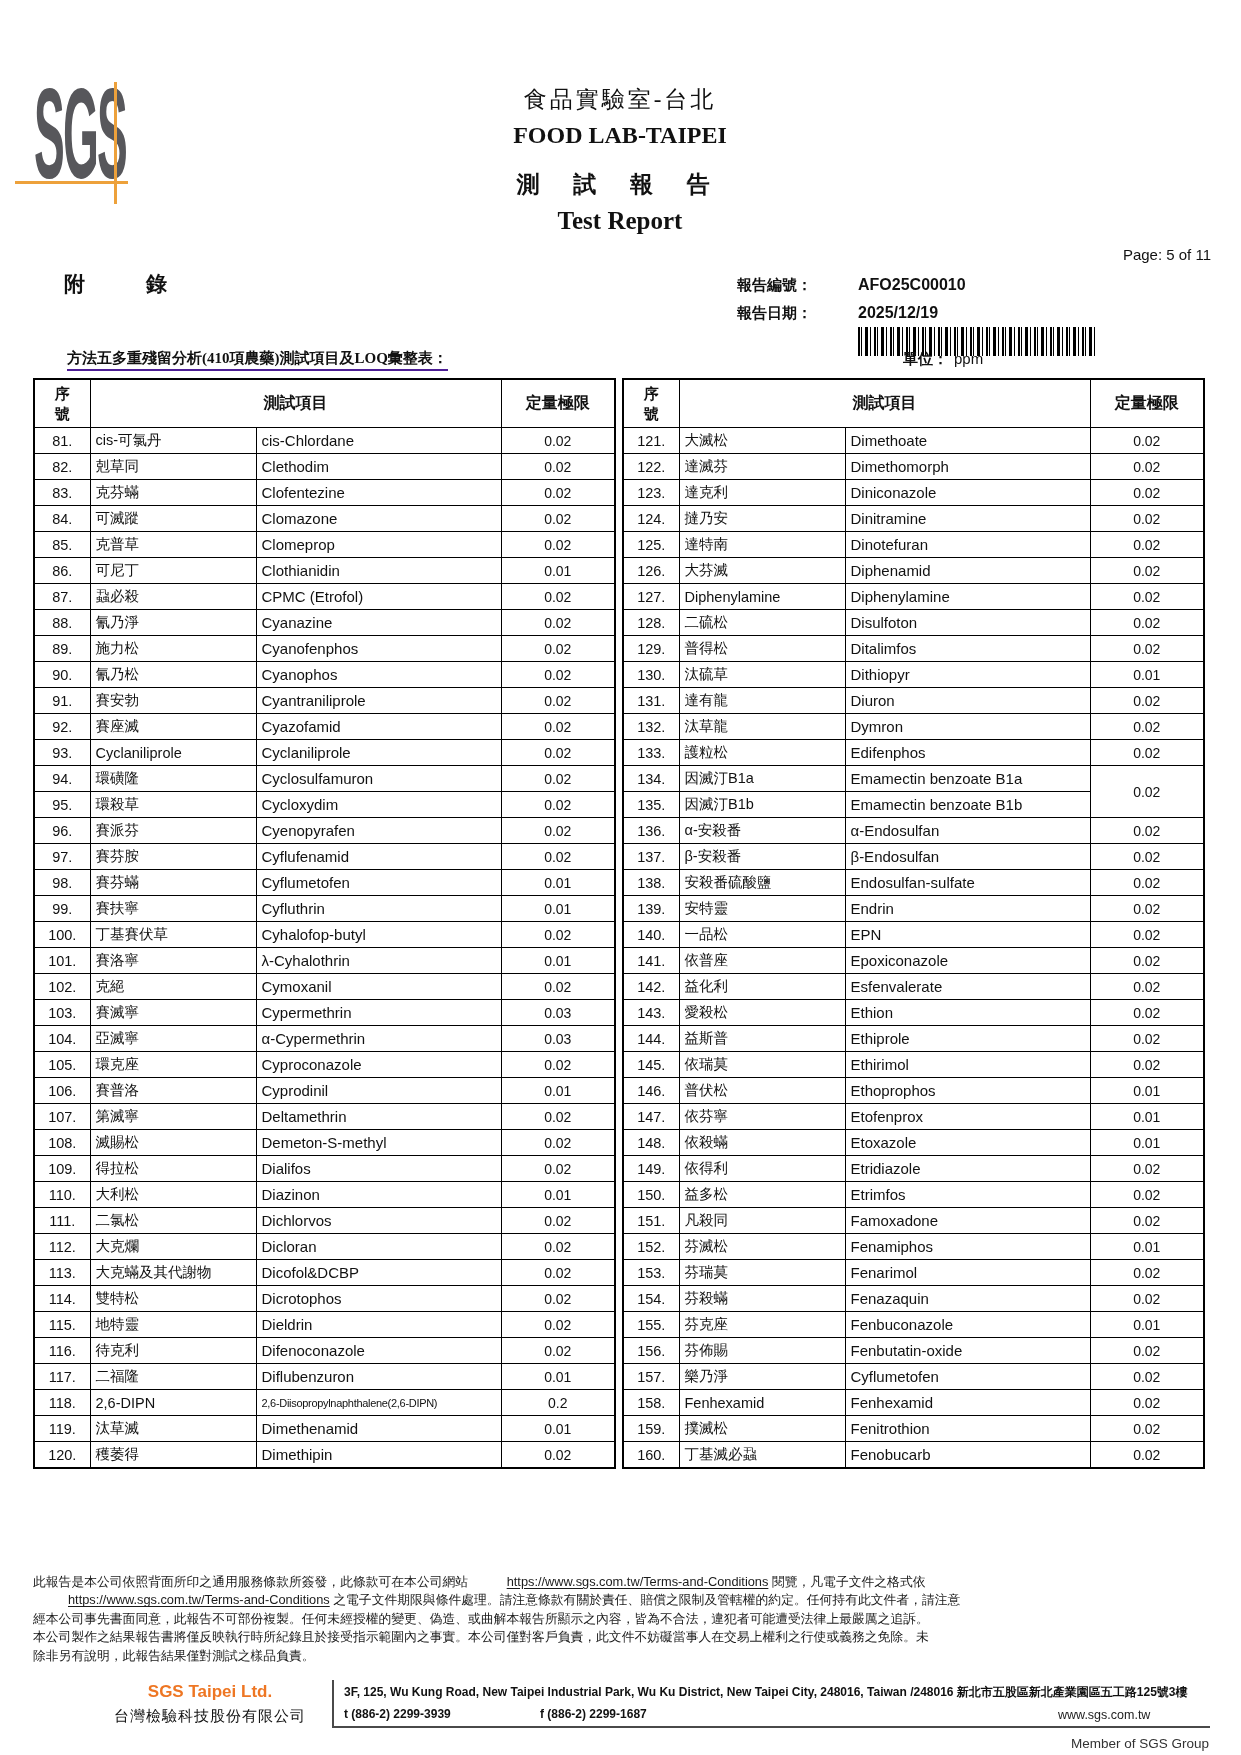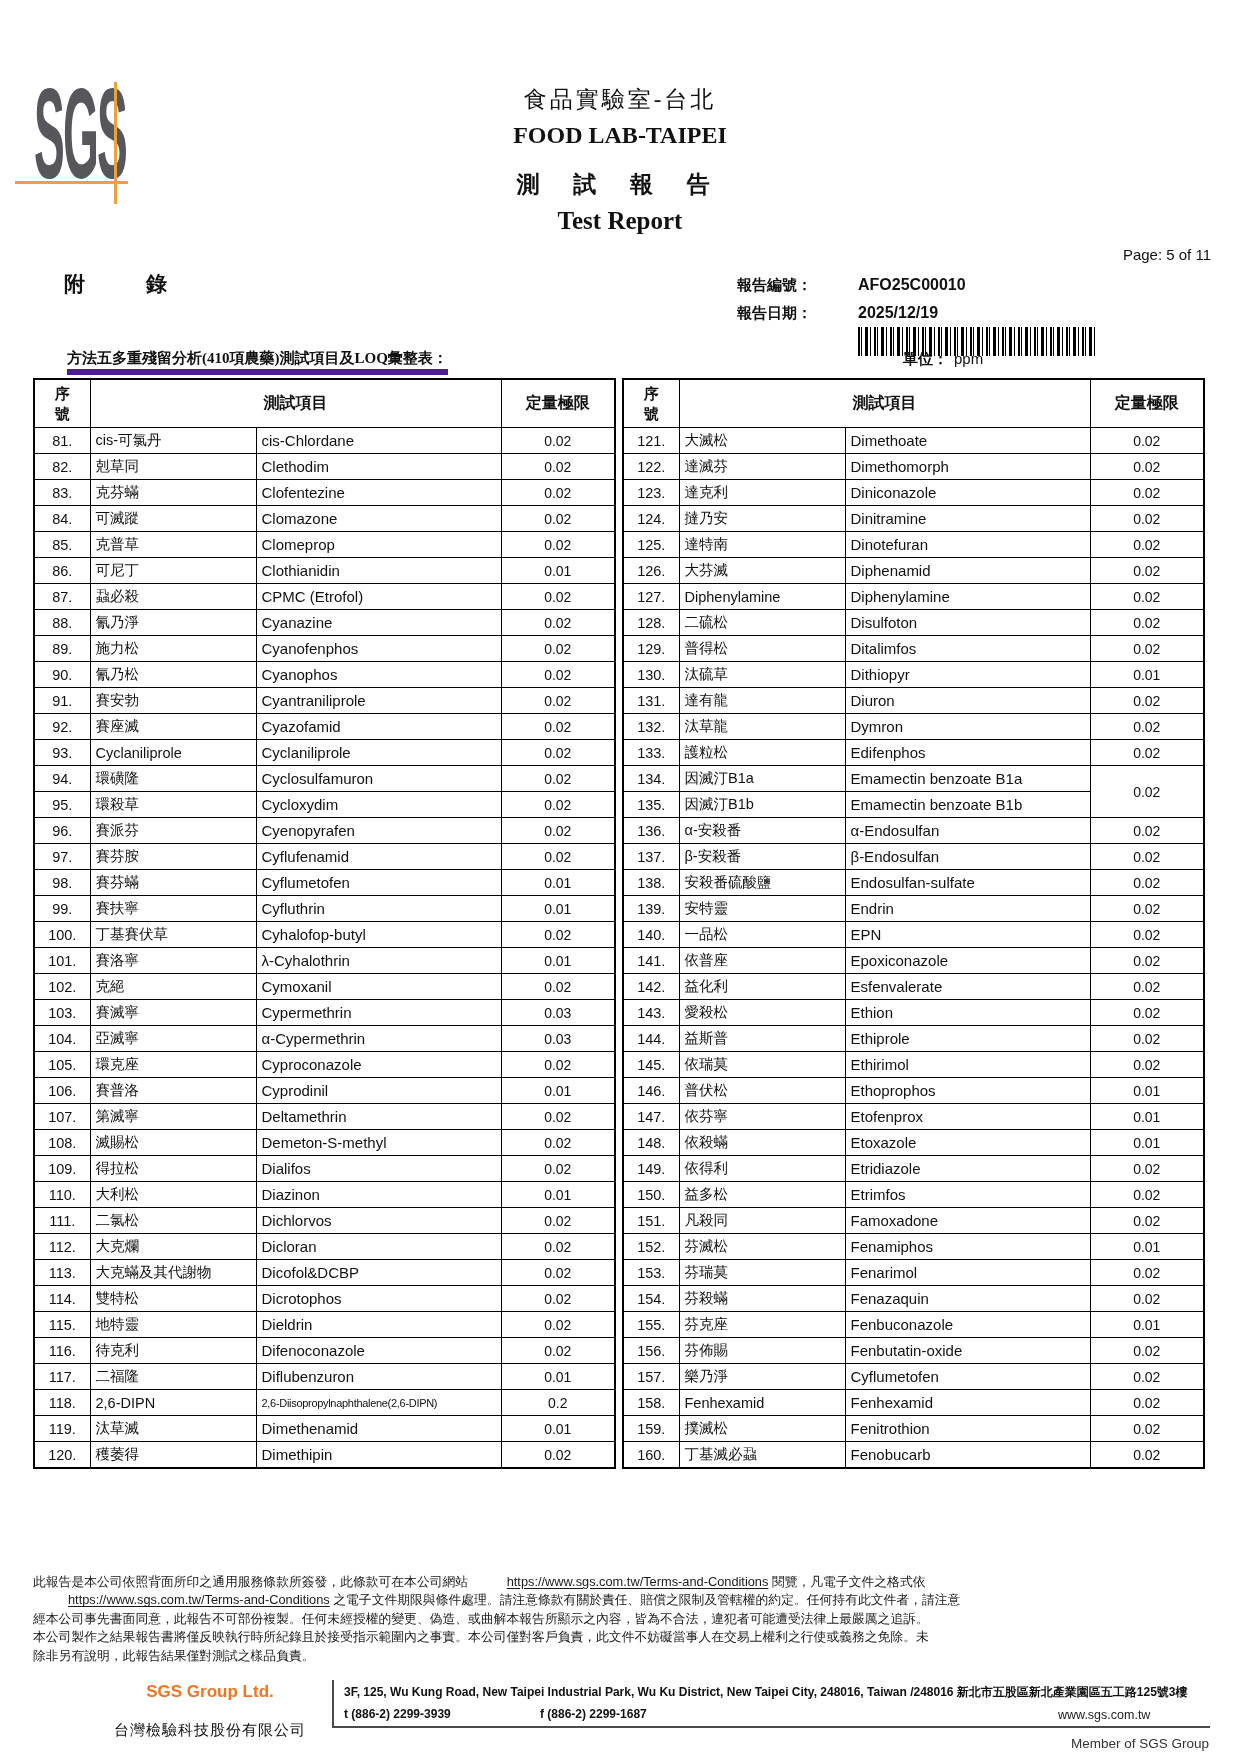--- a/index.html
+++ b/index.html
@@ -38,21 +38,21 @@
     position:absolute; left:858px; top:327px; width:240px; height:29px;
     background:repeating-linear-gradient(90deg,
       #000 0px,#000 2px,#fff 2px,#fff 3px,
       #000 3px,#000 4px,#fff 4px,#fff 7px,
       #000 7px,#000 10px,#fff 10px,#fff 12px,
       #000 12px,#000 13px,#fff 13px,#fff 16px);
   }
 
   .method-title {
     position:absolute; left:67px; top:349px; font-size:15px; font-weight:bold;
-    border-bottom:6px solid #4c1d95; padding-bottom:1px;
+    border-bottom:2px solid #4c1d95; padding-bottom:1px;
   }
   .unit-wrap { position:absolute; left:903px; top:350px; font-size:15px; }
   .unit-wrap .u-label { font-family:"Liberation Serif","DejaVu Serif",serif; font-weight:bold; }
   .unit-wrap .u-value { margin-left:6px; }
 
   
   .tables { position:absolute; left:33px; top:378px; display:flex; gap:6px; }
   table.loq-table { border-collapse:collapse; border:2px solid #000; table-layout:fixed; }
   .loq-table col.c-no  { width:56px; }
   .loq-table col.c-zh  { width:166px; }
@@ -69,21 +69,21 @@
   .loq-table td.row-en  { text-align:left; padding-left:5px; font-size:15px; }
   .loq-table td.row-en.small { font-size:11px; letter-spacing:-0.3px; }
   .loq-table td.row-loq { text-align:center; font-size:14px; }
 
   
   .disclaimer { position:absolute; left:33px; top:1573px; width:1180px; font-size:12.8px; line-height:18.4px; color:#1a1a1a; }
   .disclaimer u { text-underline-offset:2px;padding-left:35px; }
 
   .company { position:absolute; left:90px; top:1682px; width:240px; text-align:center; }
   .company-en { color:#EE7623; font-weight:bold; font-size:17px; }
-  .company-zh { font-family:"Liberation Serif","DejaVu Serif",serif; font-size:15px; margin-top:19px; letter-spacing:1px; }
+  .company-zh { font-family:"Liberation Serif","DejaVu Serif",serif; font-size:15px; margin-top:5px; letter-spacing:1px; }
 
   .addr-vline { position:absolute; left:332px; top:1680px; width:2px; height:46px; background:#4a4a4a; }
   .addr-hline { position:absolute; left:332px; top:1726px; width:878px; height:2px; background:#4a4a4a; }
   .address-line { position:absolute; left:344px; top:1684px; width:880px; font-size:12px; font-weight:bold; white-space:nowrap; overflow:hidden; }
   .phone-tel { position:absolute; left:344px; top:1707px; font-size:12px; font-weight:bold; }
   .phone-fax { position:absolute; left:540px; top:1707px; font-size:12px; font-weight:bold; }
   .website   { position:absolute; left:1058px; top:1708px; font-size:12.5px; color:#222; }
   .member    { position:absolute; right:32px; top:1736px; font-size:13.5px; color:#333; }
 </style>
 </head>
@@ -638,21 +638,21 @@
 
   <div class="disclaimer">
       <div>此報告是本公司依照背面所印之通用服務條款所簽發，此條款可在本公司網站 <u>https://www.sgs.com.tw/Terms-and-Conditions</u> 閱覽，凡電子文件之格式依</div>
       <div><u>https://www.sgs.com.tw/Terms-and-Conditions</u> 之電子文件期限與條件處理。請注意條款有關於責任、賠償之限制及管轄權的約定。任何持有此文件者，請注意</div>
       <div>經本公司事先書面同意，此報告不可部份複製。任何未經授權的變更、偽造、或曲解本報告所顯示之內容，皆為不合法，違犯者可能遭受法律上最嚴厲之追訴。</div>
       <div>本公司製作之結果報告書將僅反映執行時所紀錄且於接受指示範圍內之事實。本公司僅對客戶負責，此文件不妨礙當事人在交易上權利之行使或義務之免除。未</div>
       <div>除非另有說明，此報告結果僅對測試之樣品負責。</div>
     </div>
 
   <div class="company">
-    <div class="company-en">SGS Group Ltd.</div>
+    <div class="company-en">SGS Taipei Ltd.</div>
     <div class="company-zh">台灣檢驗科技股份有限公司</div>
   </div>
 
   <div class="addr-vline"></div>
   <div class="addr-hline"></div>
   <div class="address-line">3F, 125, Wu Kung Road, New Taipei Industrial Park, Wu Ku District, New Taipei City, 248016, Taiwan  /248016 新北市五股區新北產業園區五工路125號3樓</div>
   <div class="phone-tel">t (886-2) 2299-3939</div>
   <div class="phone-fax">f (886-2) 2299-1687</div>
   <div class="website">www.sgs.com.tw</div>
   <div class="member">Member of SGS Group</div>

